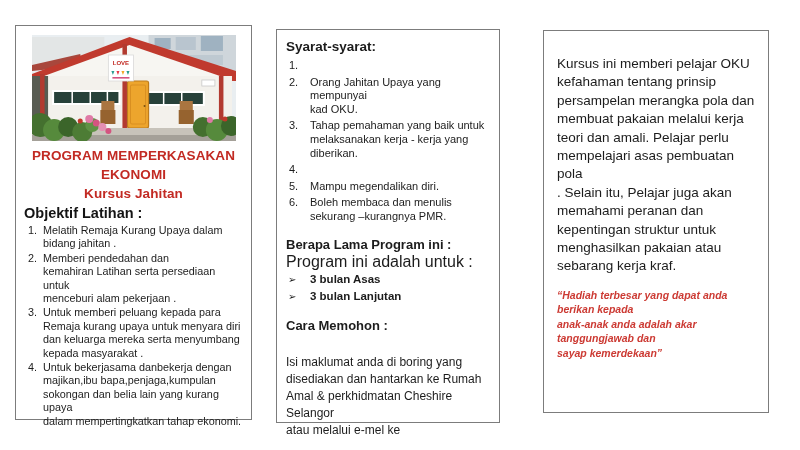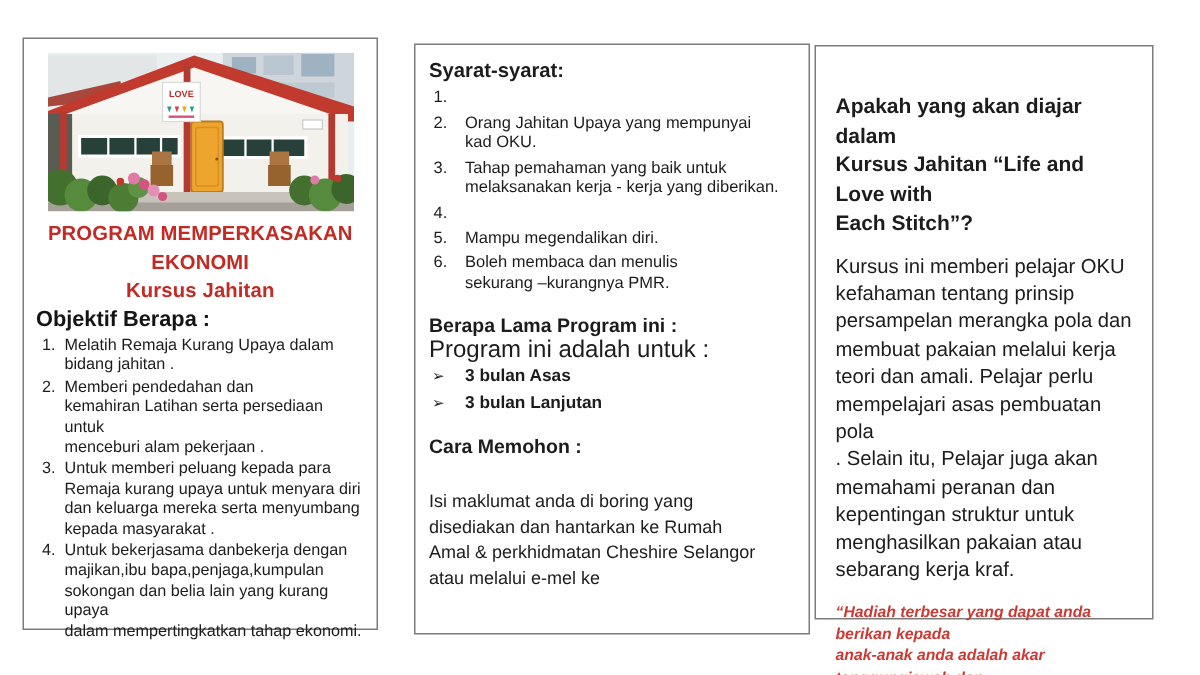--- a/index.html
+++ b/index.html
@@ -7,21 +7,21 @@
     width:800px;height:450px;position:relative;background:#ffffff;
     font-family:"Liberation Sans","DejaVu Sans",sans-serif;
     color:#1c1c1c;overflow:hidden;
     -webkit-font-smoothing:antialiased;
   }
   .panel{
     position:absolute;background:#ffffff;border:1px solid #7c7c7c;
     box-sizing:border-box;
   }
   #left-panel{left:15px;top:25px;width:237px;height:395px;padding:8px 7px 4px 7px;}
-  #middle-panel{left:276px;top:29px;width:264px;height:394px;padding:8px 8px 4px 9px;}
+  #middle-panel{left:276px;top:29px;width:224px;height:394px;padding:8px 8px 4px 9px;}
   #right-panel{left:543px;top:30px;width:226px;height:383px;padding:14px 12px 4px 13px;}
 
   .preline{white-space:pre-line;}
 
   
   .photo-wrap{width:204px;height:106px;margin:1px auto 5px auto;overflow:hidden;}
   .photo-wrap svg{display:block;width:100%;height:100%;}
   .title-block{text-align:center;margin-top:5px;}
   .title-line{
     color:#c22a23;font-weight:bold;font-size:13.5px;line-height:19px;
@@ -152,21 +152,21 @@
       </g>
     </svg>
   </div>
 
   <div class="title-block">
     <div class="title-line">PROGRAM MEMPERKASAKAN</div>
     <div class="title-line">EKONOMI</div>
     <div class="title-line">Kursus Jahitan</div>
   </div>
 
-  <div class="section-heading">Objektif Berapa :</div>
+  <div class="section-heading">Objektif Latihan :</div>
 
   <div class="obj-list">
     <div class="li-row">
       <span class="num">1.</span>
       <span class="txt preline">Melatih Remaja Kurang Upaya dalam
 bidang jahitan .</span>
     </div>
     <div class="li-row">
       <span class="num">2.</span>
       <span class="txt preline">Memberi pendedahan dan
@@ -242,23 +242,20 @@
     <span class="preline">Isi maklumat anda di boring yang
 disediakan dan hantarkan ke Rumah
 Amal &amp; perkhidmatan Cheshire Selangor
 atau melalui e-mel ke
 </span>
   </div>
 </div>
 
 <div class="panel" id="right-panel">
 
-  <div class="q-heading preline">Apakah yang akan diajar dalam
-Kursus Jahitan “Life and Love with
-Each Stitch”?</div>
 
   <div class="course-body preline">Kursus ini memberi pelajar OKU
 kefahaman tentang prinsip
 persampelan merangka pola dan
 membuat pakaian melalui kerja
 teori dan amali. Pelajar perlu
 mempelajari asas pembuatan pola
 . Selain itu,  Pelajar juga akan
 memahami peranan dan
 kepentingan struktur untuk

